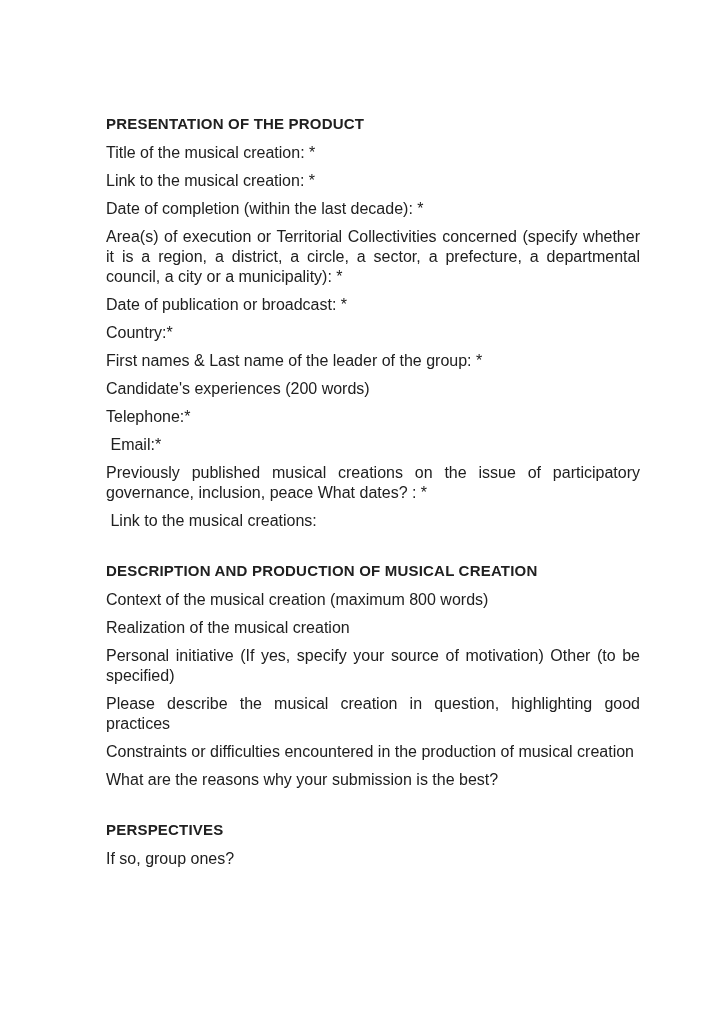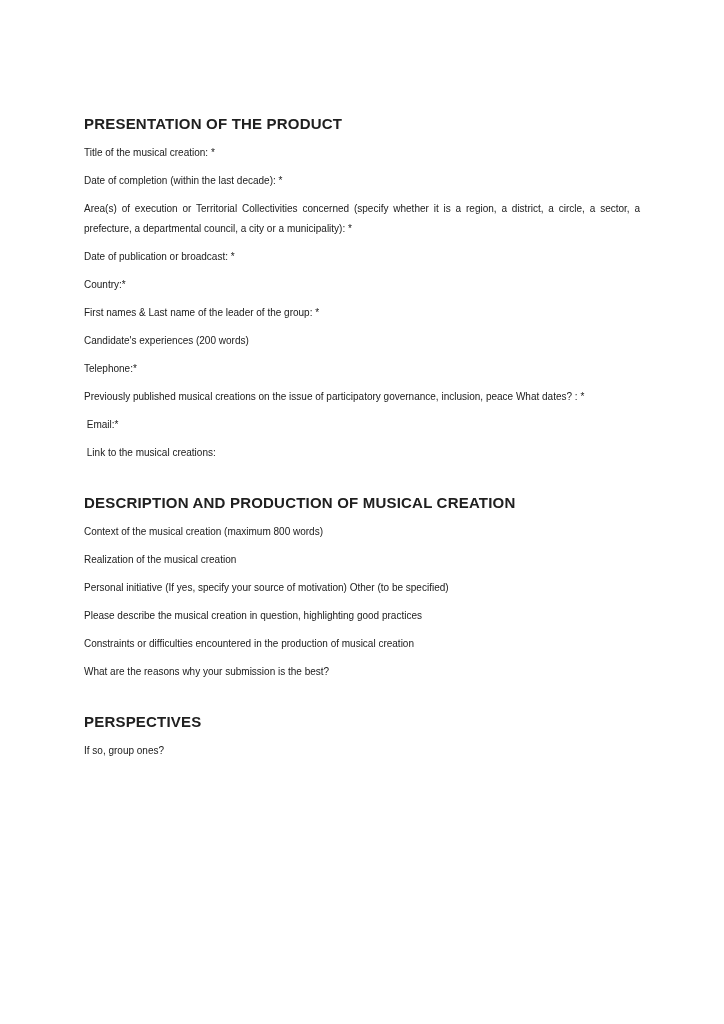--- a/index.html
+++ b/index.html
@@ -6,61 +6,62 @@
     margin: 0;
     padding: 0;
     background: #ffffff;
   }
   .page {
     position: relative;
     width: 724px;
     height: 1024px;
     background: #ffffff;
     box-sizing: border-box;
-    padding: 114px 84px 0 84px;
+    padding: 114px 84px 0 106px;
     font-family: "Liberation Sans", sans-serif;
     color: #202020;
     overflow: hidden;
   }
   .doc-heading {
     font-size: 15px;
     line-height: 20px;
     font-weight: 700;
     margin: 30px 0 9px 0;
     letter-spacing: 0.2px;
     white-space: pre-wrap;
   }
   .doc-heading.first {
     margin-top: 0;
   }
   .doc-par {
-    font-size: 10px;
+    font-size: 16px;
     line-height: 20px;
     margin: 0 0 8px 0;
     text-align: justify;
     white-space: pre-wrap;
   }
 </style>
 </head>
 <body>
 
 <div class="page">
 
   <div>
     <div class="doc-heading first">PRESENTATION OF THE PRODUCT</div>
     <p class="doc-par">Title of the musical creation: *</p>
+    <p class="doc-par">Link to the musical creation: *</p>
     <p class="doc-par">Date of completion (within the last decade): *</p>
     <p class="doc-par">Area(s) of execution or Territorial Collectivities concerned (specify whether it is a region, a district, a circle, a sector, a prefecture, a departmental council, a city or a municipality): *</p>
     <p class="doc-par">Date of publication or broadcast: *</p>
     <p class="doc-par">Country:*</p>
     <p class="doc-par">First names &amp; Last name of the leader of the group: *</p>
     <p class="doc-par">Candidate's experiences (200 words)</p>
     <p class="doc-par">Telephone:*</p>
+    <p class="doc-par"> Email:*</p>
     <p class="doc-par">Previously published musical creations on the issue of participatory governance, inclusion, peace What dates? : *</p>
-    <p class="doc-par"> Email:*</p>
     <p class="doc-par"> Link to the musical creations:</p>
   </div>
 
   <div>
     <div class="doc-heading">DESCRIPTION AND PRODUCTION OF MUSICAL CREATION</div>
     <p class="doc-par">Context of the musical creation (maximum 800 words)</p>
     <p class="doc-par">Realization of the musical creation</p>
     <p class="doc-par">Personal initiative (If yes, specify your source of motivation) Other (to be specified)</p>
     <p class="doc-par">Please describe the musical creation in question, highlighting good practices</p>
     <p class="doc-par">Constraints or difficulties encountered in the production of musical creation</p>

